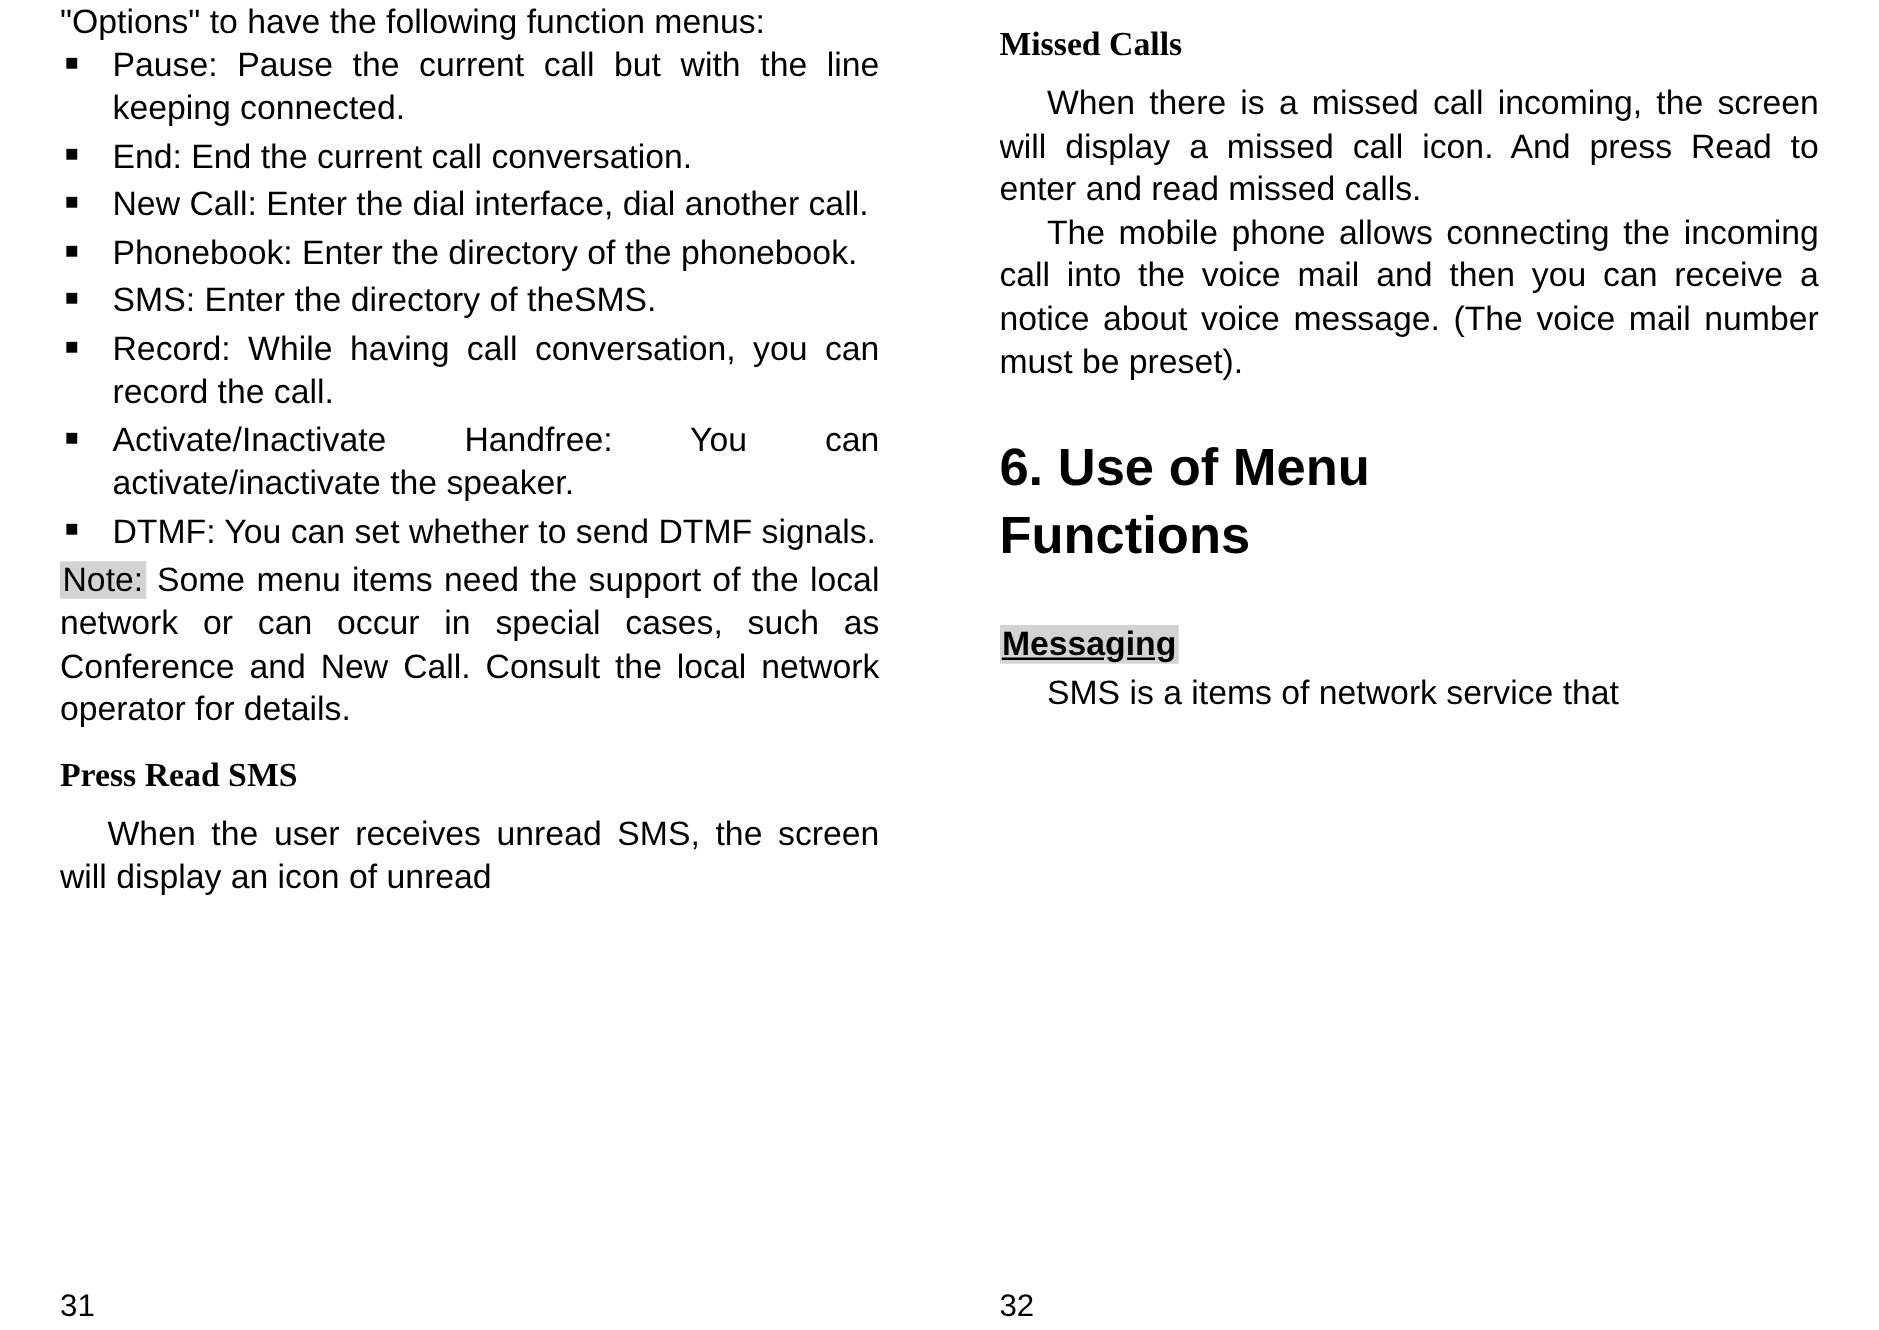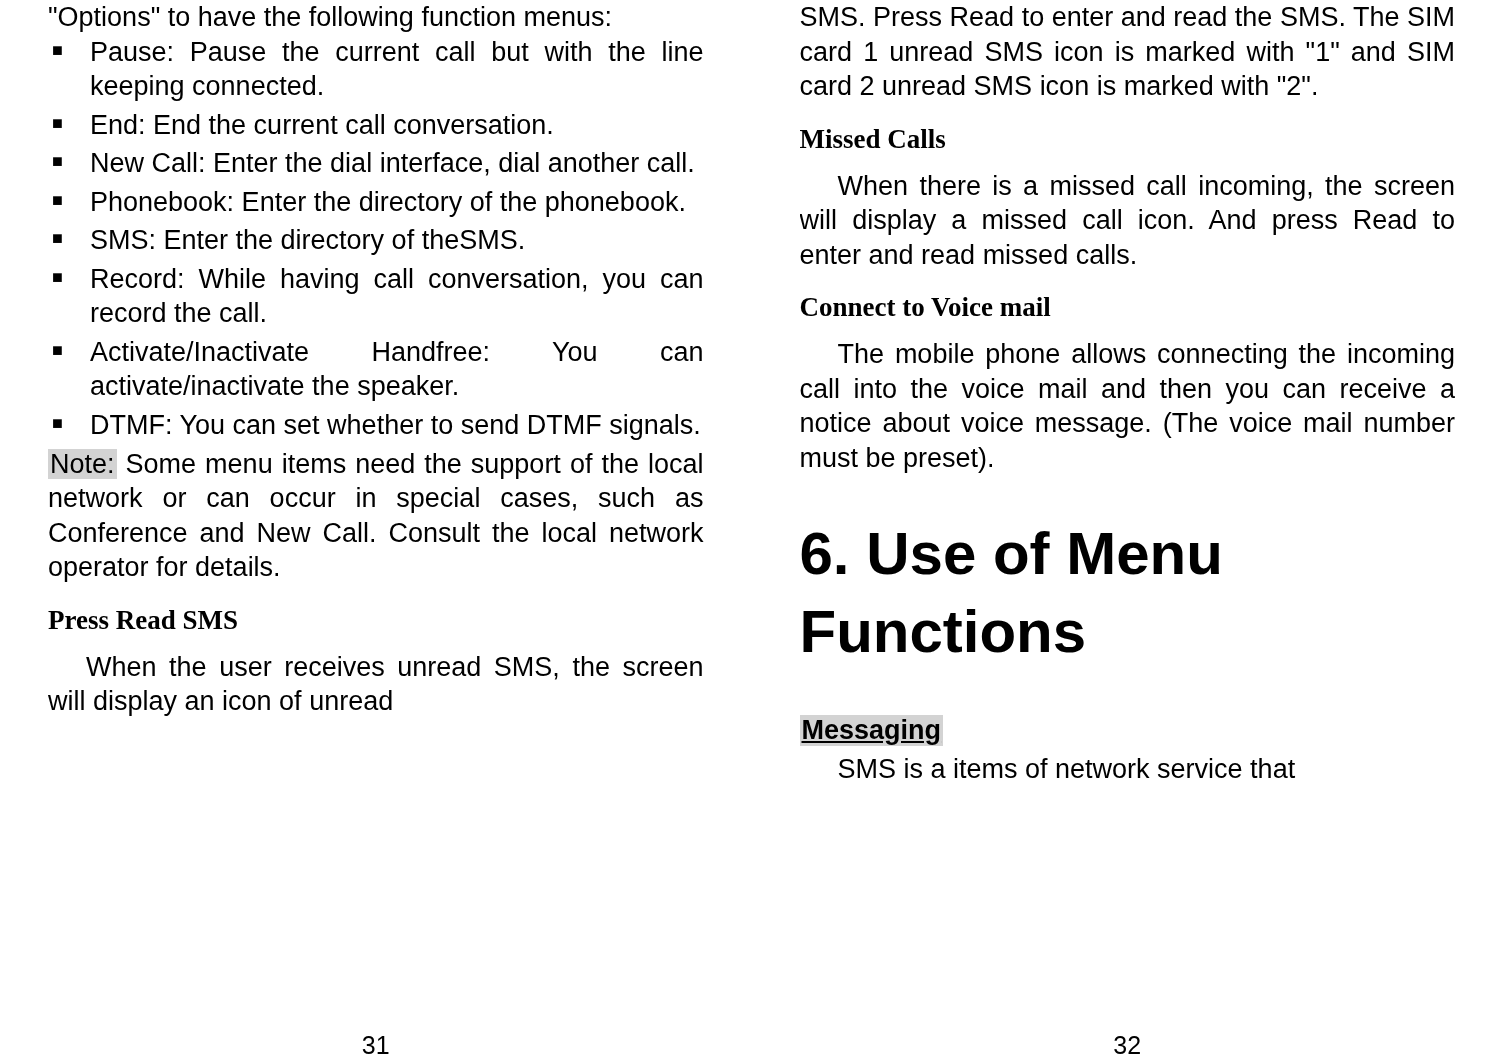--- a/index.html
+++ b/index.html
@@ -54,21 +54,21 @@
     top: 4px;
     font-size: 18px;
   }
   .heading {
     font-size: 27px;
     font-weight: bold;
     margin: 20px 0 14px 0;
     font-family: Liberation Serif, serif;
   }
   .big-heading {
-    font-size: 60px;
+    font-size: 42px;
     font-weight: bold;
     line-height: 1.3;
     margin-top: 40px;
     margin-bottom: 40px;
   }
   .section-heading {
     font-size: 27px;
     font-weight: bold;
     text-decoration: underline;
     background: #d3d3d3;
@@ -81,21 +81,21 @@
     background: #d3d3d3;
     padding: 0 2px;
   }
   .indent {
     text-indent: 38px;
   }
   .indented-line {
     padding-left: 38px;
   }
   .page-number {
-    text-align: center;
+    text-align: left;
     font-size: 25px;
     padding-top: 8px;
     padding-bottom: 4px;
   }
 </style>
 </head>
 <body>
 
 <div class="spread">
 
@@ -123,26 +123,24 @@
 
       <p class="para justify indent">When the user receives unread SMS, the screen will display an icon of unread</p>
 
     </div>
     <div class="page-number">31</div>
   </div>
 
   <div class="page">
     <div class="page-body">
 
-      <p class="para justify">SMS. Press Read to enter and read the SMS. The SIM card 1 unread SMS icon is marked with "1" and SIM card 2 unread SMS icon is marked with "2".</p>
 
       <div class="heading">Missed Calls</div>
       <p class="para justify indent">When there is a missed call incoming, the screen will display a missed call icon. And press Read to enter and read missed calls.</p>
 
-      <div class="heading">Connect to Voice mail</div>
       <p class="para justify indent">The mobile phone allows connecting the incoming call into the voice mail and then you can receive a notice about voice message. (The voice mail number must be preset).</p>
 
       <div class="big-heading">
         <div>6. Use of Menu</div>
         <div>Functions</div>
       </div>
 
       <span class="section-heading">Messaging</span>
       <p class="para justify indented-line">SMS is a items of network service that</p>
 

